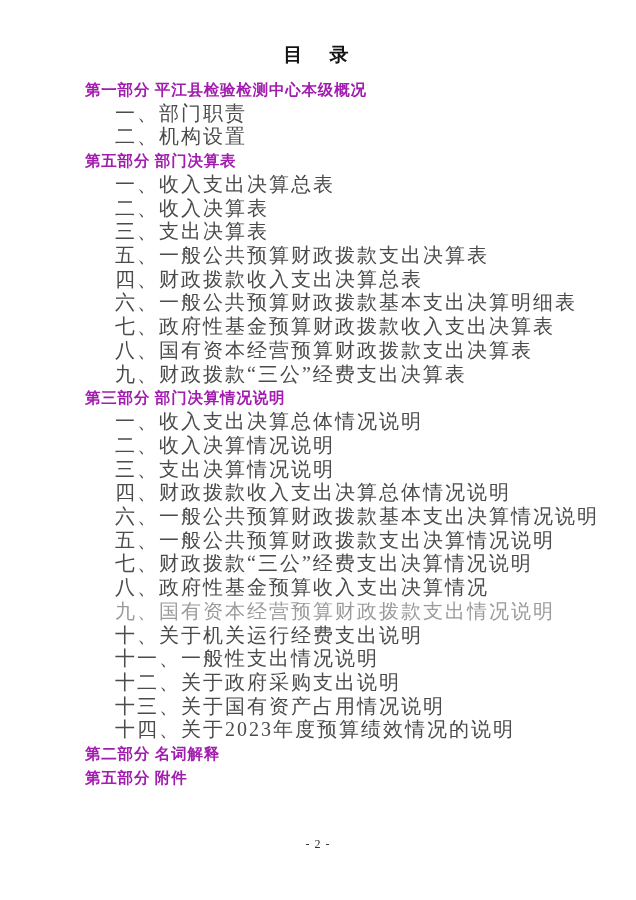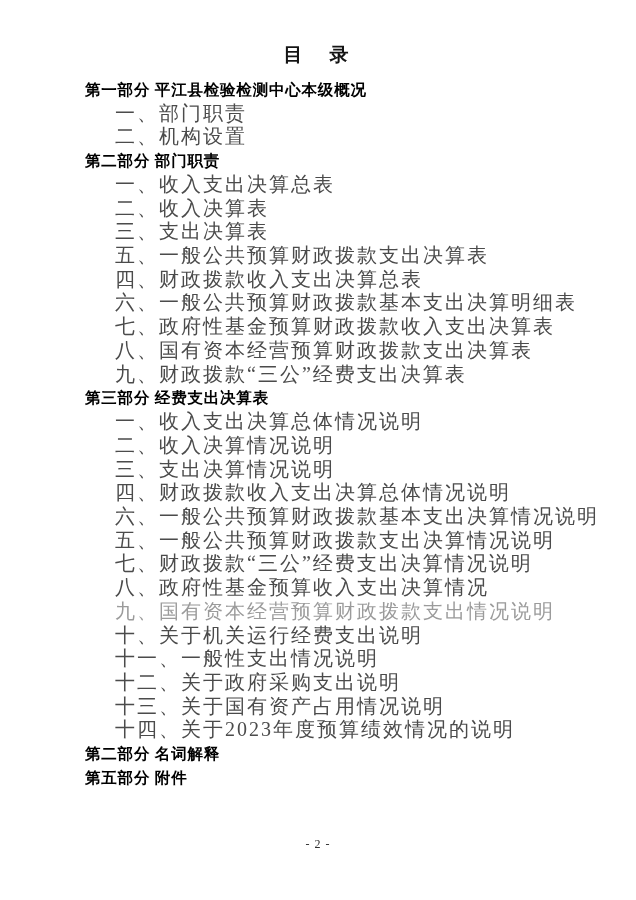--- a/index.html
+++ b/index.html
@@ -31,21 +31,21 @@
   }
   .toc-row {
     height: 23.72px;
     line-height: 23.72px;
     white-space: nowrap;
     overflow: hidden;
   }
   .toc-row.heading {
     font-size: 15.5px;
     font-weight: bold;
-    color: #000000;
+    color: #a21caf;
     letter-spacing: 0.8px;
   }
   .toc-row.item {
     padding-left: 30px;
     font-size: 20px;
     color: #4b4b4b;
     letter-spacing: 2px;
   }
   .toc-row.item.muted {
     color: #9b9b9b;
@@ -74,36 +74,36 @@
 
     <section>
       <div class="toc-row heading">第一部分 平江县检验检测中心本级概况</div>
       <div>
           <div class="toc-row item">一、部门职责</div>
           <div class="toc-row item">二、机构设置</div>
         </div>
     </section>
 
     <section>
-      <div class="toc-row heading">第二部分 部门职责</div>
+      <div class="toc-row heading">第五部分 部门决算表</div>
       <div>
           <div class="toc-row item">一、收入支出决算总表</div>
           <div class="toc-row item">二、收入决算表</div>
           <div class="toc-row item">三、支出决算表</div>
           <div class="toc-row item">五、一般公共预算财政拨款支出决算表</div>
           <div class="toc-row item">四、财政拨款收入支出决算总表</div>
           <div class="toc-row item">六、一般公共预算财政拨款基本支出决算明细表</div>
           <div class="toc-row item">七、政府性基金预算财政拨款收入支出决算表</div>
           <div class="toc-row item">八、国有资本经营预算财政拨款支出决算表</div>
           <div class="toc-row item">九、财政拨款“三公”经费支出决算表</div>
         </div>
     </section>
 
     <section>
-      <div class="toc-row heading">第三部分 经费支出决算表</div>
+      <div class="toc-row heading">第三部分 部门决算情况说明</div>
       <div>
           <div class="toc-row item">一、收入支出决算总体情况说明</div>
           <div class="toc-row item">二、收入决算情况说明</div>
           <div class="toc-row item">三、支出决算情况说明</div>
           <div class="toc-row item">四、财政拨款收入支出决算总体情况说明</div>
           <div class="toc-row item">六、一般公共预算财政拨款基本支出决算情况说明</div>
           <div class="toc-row item">五、一般公共预算财政拨款支出决算情况说明</div>
           <div class="toc-row item">七、财政拨款“三公”经费支出决算情况说明</div>
           <div class="toc-row item">八、政府性基金预算收入支出决算情况</div>
           <div class="toc-row item muted">九、国有资本经营预算财政拨款支出情况说明</div>

